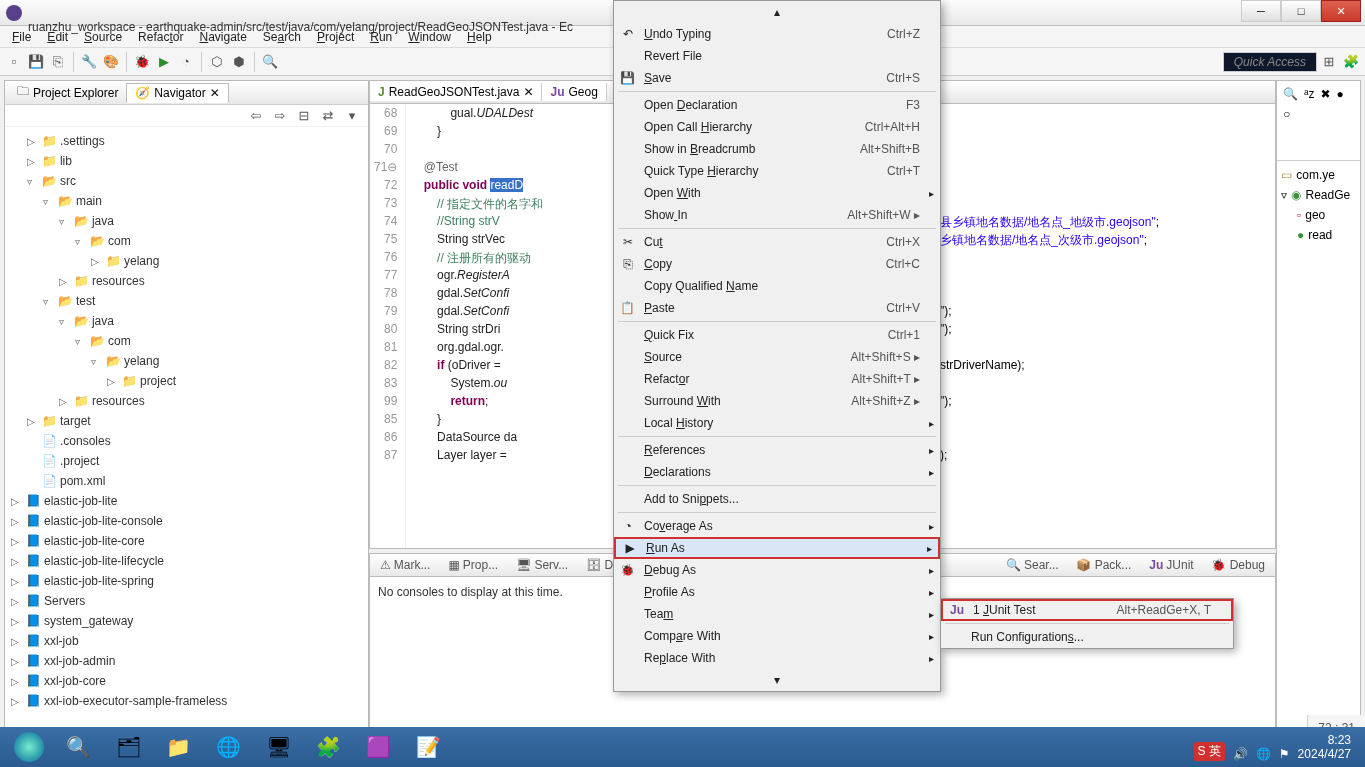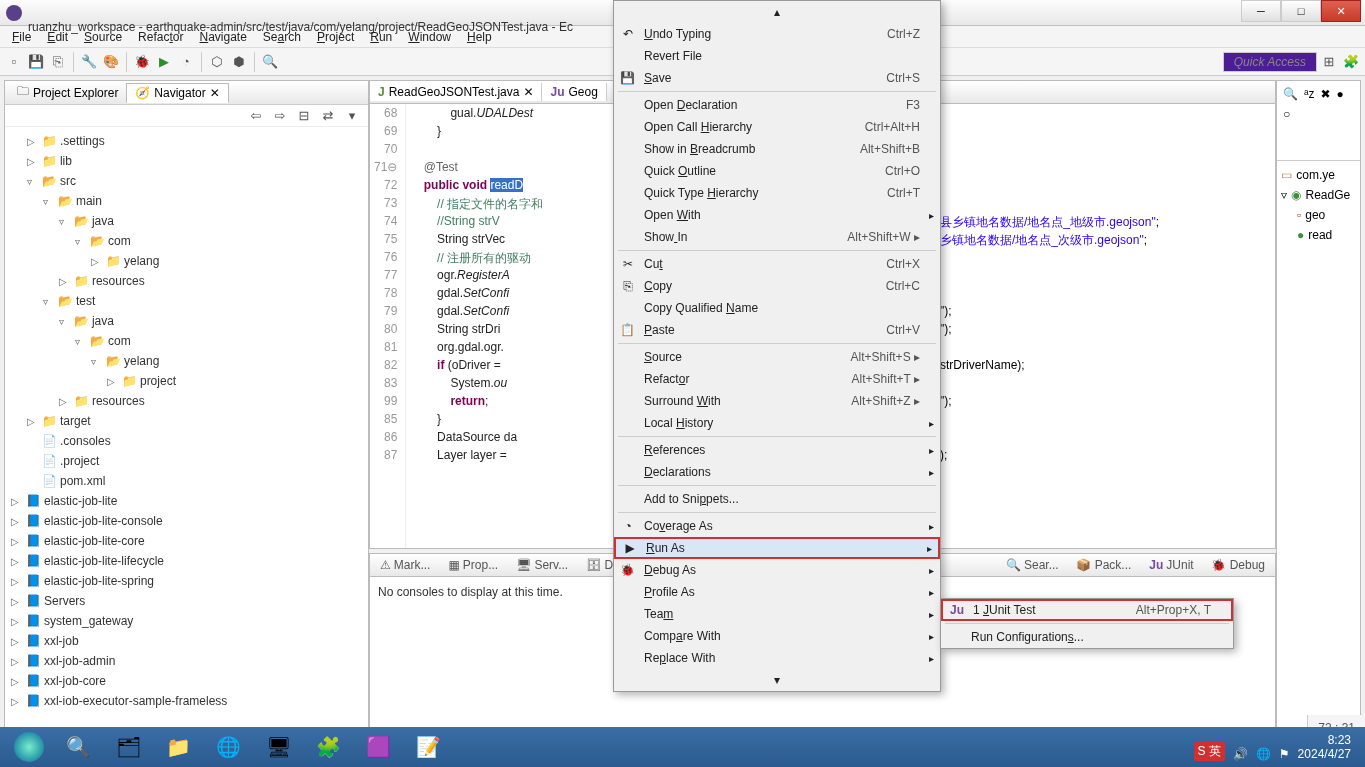--- a/index.html
+++ b/index.html
@@ -12,21 +12,21 @@
 .win-btn { width: 40px; height: 22px; display: flex; align-items: center; justify-content: center; font-size: 11px; border: 1px solid #ccc; background: linear-gradient(#fff,#e0e0e0); }
 .win-btn.close { background: linear-gradient(#e06050,#c83a2a); color: #fff; border-color: #a02020; }
 
 .menubar { height: 22px; background: #f5f5f5; display: flex; align-items: center; padding: 0 4px; border-bottom: 1px solid #ddd; }
 .menubar span { padding: 2px 8px; color: #222; cursor: default; }
 .menubar span u { text-decoration: underline; }
 
 .toolbar { height: 28px; background: #f5f5f5; border-bottom: 1px solid #ccc; display: flex; align-items: center; padding: 0 4px; gap: 2px; }
 .tb-icon { width: 20px; height: 20px; display: inline-flex; align-items: center; justify-content: center; font-size: 13px; color: #555; border: 1px solid transparent; }
 .tb-sep { width: 1px; height: 20px; background: #ccc; margin: 0 3px; }
-.quick-access { margin-left: auto; border: 1px solid #ccc; padding: 2px 10px; background: #4c1d95; color: #888; font-style: italic; }
+.quick-access { margin-left: auto; border: 1px solid #ccc; padding: 2px 10px; background: #0f172a; color: #888; font-style: italic; }
 
 .main-area { position: absolute; top: 76px; left: 0; right: 0; bottom: 26px; display: flex; }
 
 .left-panel { width: 365px; border: 1px solid #bbb; background: #fff; margin: 4px 0 4px 4px; display: flex; flex-direction: column; }
 .left-tabs { height: 24px; display: flex; align-items: center; background: linear-gradient(#fff,#e8e8e8); border-bottom: 1px solid #ccc; padding-left: 4px; }
 .left-tab { padding: 2px 8px; display: flex; align-items: center; gap: 4px; }
 .left-tab.active { background: #fff; border: 1px solid #bbb; border-bottom: 1px solid #fff; }
 .tree { flex: 1; overflow: auto; padding: 4px 0; color: #333; }
 .tree-row { display: flex; align-items: center; height: 20px; padding-left: 6px; gap: 3px; white-space: nowrap; }
 .twisty { width: 12px; color: #666; font-size: 10px; }
@@ -394,24 +394,20 @@
     </div>
     <div class="ctx-item">
       <span>Open Call <u>H</u>ierarchy</span>
       <span class="ctx-shortcut">Ctrl+Alt+H</span>
     </div>
     <div class="ctx-item">
       <span>Show in <u>B</u>readcrumb</span>
       <span class="ctx-shortcut">Alt+Shift+B</span>
     </div>
     <div class="ctx-item">
-      <span>Quick <u>O</u>utline</span>
-      <span class="ctx-shortcut">Ctrl+O</span>
-    </div>
-    <div class="ctx-item">
       <span>Quick Type <u>H</u>ierarchy</span>
       <span class="ctx-shortcut">Ctrl+T</span>
     </div>
     <div class="ctx-item">
       <span>Open <u>W</u>ith</span>
       <span class="ctx-arrow">▸</span>
     </div>
     <div class="ctx-item">
       <span>Show<u> </u>In</span>
       <span class="ctx-shortcut">Alt+Shift+W ▸</span>
@@ -429,20 +425,24 @@
     </div>
     <div class="ctx-item">
       <span>Copy Qualified <u>N</u>ame</span>
     </div>
     <div class="ctx-item">
       <span class="ctx-icon">📋</span>
       <span><u>P</u>aste</span>
       <span class="ctx-shortcut">Ctrl+V</span>
     </div>
     <div class="ctx-sep"></div>
+    <div class="ctx-item">
+      <span><u>Q</u>uick Fix</span>
+      <span class="ctx-shortcut">Ctrl+1</span>
+    </div>
     <div class="ctx-item">
       <span><u>S</u>ource</span>
       <span class="ctx-shortcut">Alt+Shift+S ▸</span>
     </div>
     <div class="ctx-item">
       <span>Refact<u>o</u>r</span>
       <span class="ctx-shortcut">Alt+Shift+T ▸</span>
     </div>
     <div class="ctx-item">
       <span>Surround <u>W</u>ith</span>
@@ -497,21 +497,21 @@
       <span>Re<u>p</u>lace With</span>
       <span class="ctx-arrow">▸</span>
     </div>
     <div class="ctx-item" style="justify-content: center; padding: 0px;">▾</div>
   </div>
 
 <div class="submenu" id="submenu">
     <div class="ctx-item red-box">
       <span class="ctx-icon" style="color:#7a4aa0;font-weight:bold">Ju</span>
       <span>1 <u>J</u>Unit Test</span>
-      <span class="ctx-shortcut">Alt+Prop+X, T</span>
+      <span class="ctx-shortcut">Alt+ReadGe+X, T</span>
     </div>
     <div class="ctx-sep"></div>
     <div class="ctx-item">
       <span>Run Configuration<u>s</u>...</span>
     </div>
   </div>
 
 <div class="taskbar-status">
   <span>72 : 31</span>
 </div>

